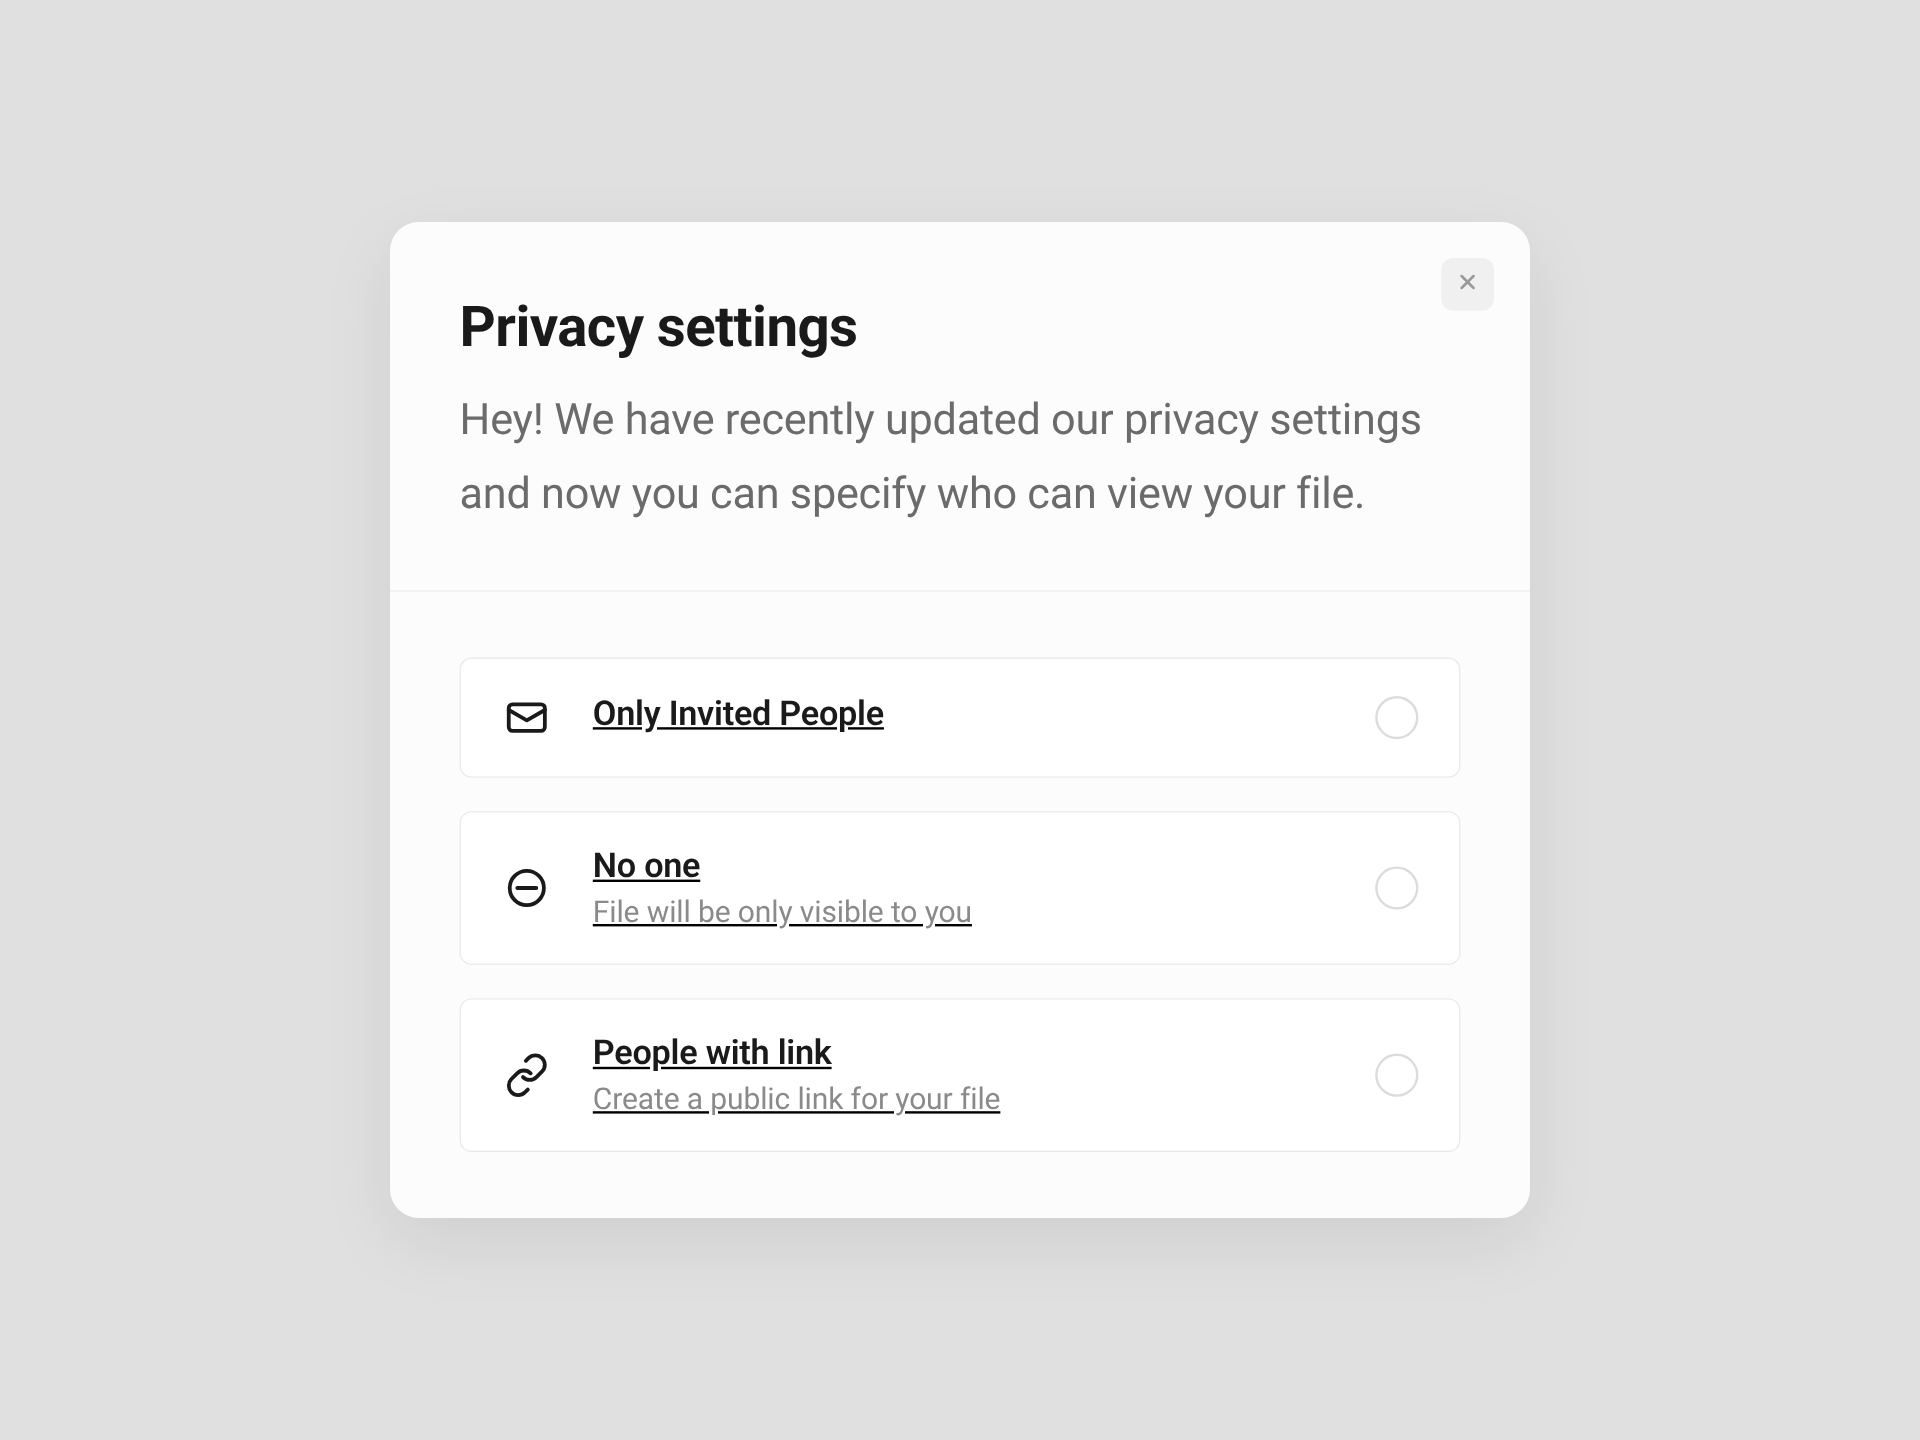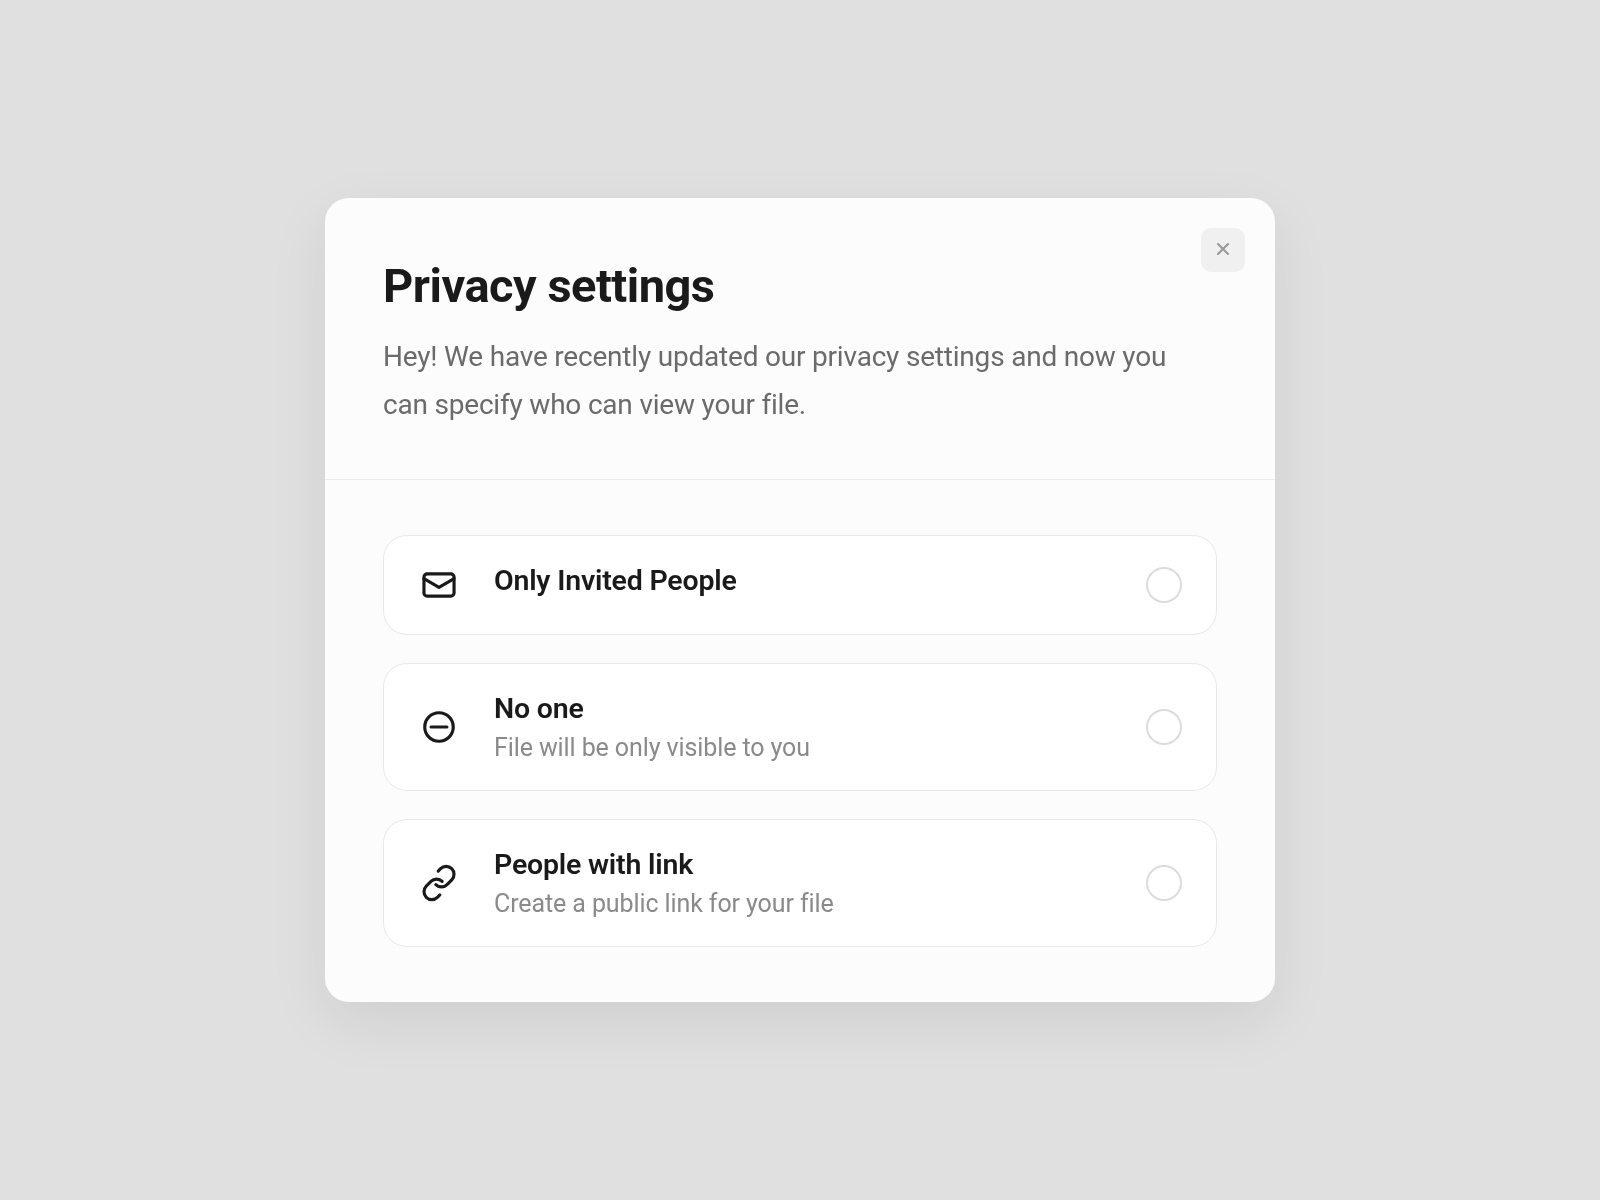--- a/index.html
+++ b/index.html
@@ -56,41 +56,42 @@
     
     .title {
       font-size: 47px;
       font-weight: 700;
       color: #1a1a1a;
       margin-bottom: 20px;
       letter-spacing: -0.5px;
     }
     
     .description {
-      font-size: 28px;
+      font-size: 36px;
       color: #6b6b6b;
       line-height: 1.7;
       letter-spacing: -0.2px;
     }
     
     .options {
       padding: 55px 58px 55px 58px;
       display: flex;
       flex-direction: column;
       gap: 28px;
     }
     
     .option {
       display: flex;
       align-items: center;
       padding: 28px 34px;
       background: #fff;
       border: 1px solid #e8e8e8;
-      border-radius: 24px;
+      border-radius: 10px;
       cursor: pointer;
+      text-decoration: underline;
     }
     
     .option-icon {
       width: 42px;
       height: 42px;
       display: flex;
       align-items: center;
       justify-content: center;
       margin-right: 34px;
       flex-shrink: 0;

